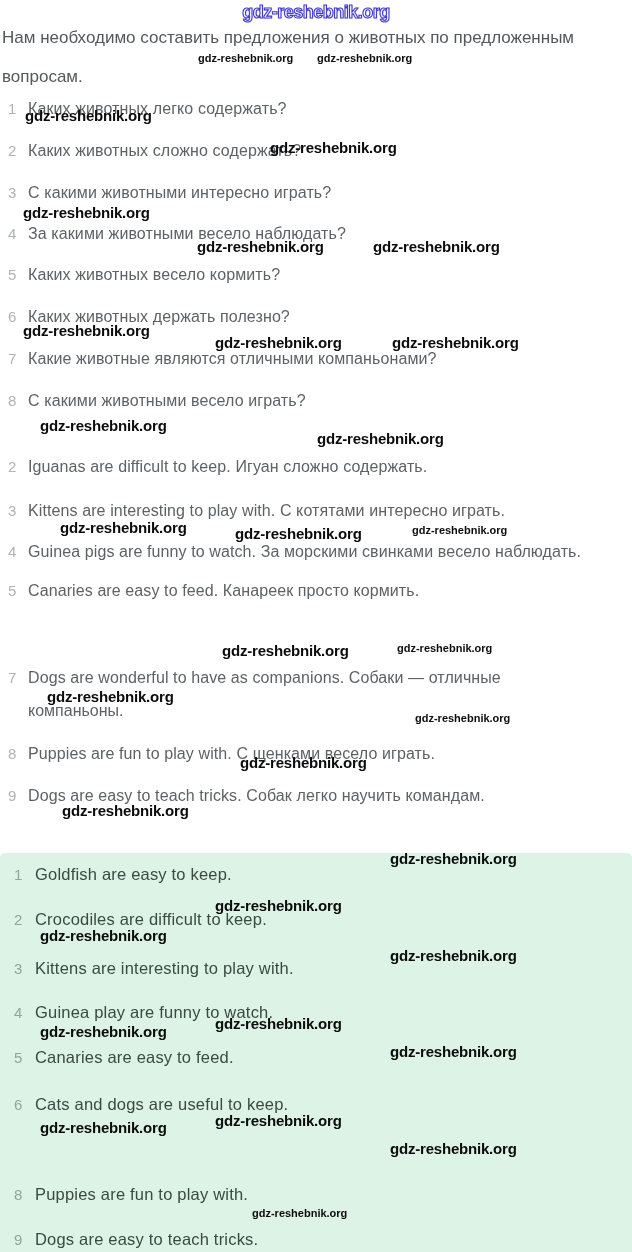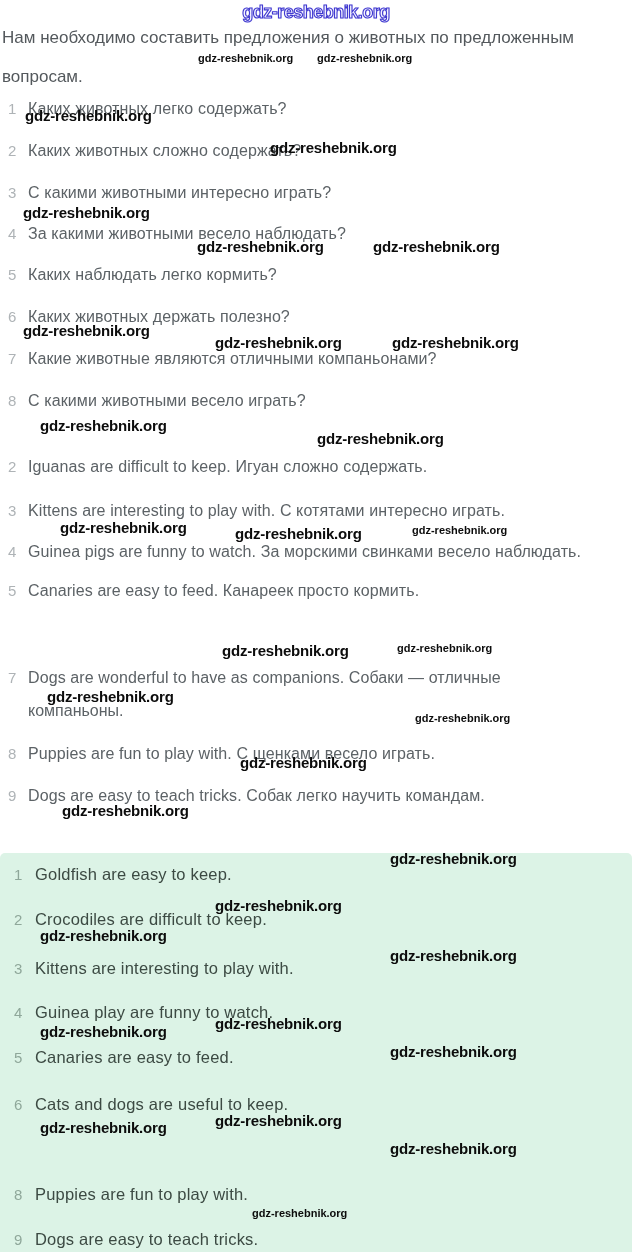--- a/index.html
+++ b/index.html
@@ -86,21 +86,21 @@
 
   <div class="wm-header">gdz-reshebnik.org</div>
 
   <div class="intro-line" style="top:27px">Нам необходимо составить предложения о животных по предложенным</div>
   <div class="intro-line" style="top:66px">вопросам.</div>
 
   <div class="row" style="top:99px"><span class="num">1</span><span class="txt">Каких животных легко содержать?</span></div>
   <div class="row" style="top:141px"><span class="num">2</span><span class="txt">Каких животных сложно содержать?</span></div>
   <div class="row" style="top:183px"><span class="num">3</span><span class="txt">С какими животными интересно играть?</span></div>
   <div class="row" style="top:224px"><span class="num">4</span><span class="txt">За какими животными весело наблюдать?</span></div>
-  <div class="row" style="top:265px"><span class="num">5</span><span class="txt">Каких наблюдать легко кормить?</span></div>
+  <div class="row" style="top:265px"><span class="num">5</span><span class="txt">Каких животных весело кормить?</span></div>
   <div class="row" style="top:307px"><span class="num">6</span><span class="txt">Каких животных держать полезно?</span></div>
   <div class="row" style="top:349px"><span class="num">7</span><span class="txt">Какие животные являются отличными компаньонами?</span></div>
   <div class="row" style="top:391px"><span class="num">8</span><span class="txt">С какими животными весело играть?</span></div>
 
   <div class="row" style="top:457px"><span class="num">2</span><span class="txt">Iguanas are difficult to keep. Игуан сложно содержать.</span></div>
   <div class="row" style="top:501px"><span class="num">3</span><span class="txt">Kittens are interesting to play with. С котятами интересно играть.</span></div>
   <div class="row" style="top:542px"><span class="num">4</span><span class="txt">Guinea pigs are funny to watch. За морскими свинками весело наблюдать.</span></div>
   <div class="row" style="top:581px"><span class="num">5</span><span class="txt">Canaries are easy to feed. Канареек просто кормить.</span></div>
   <div class="row" style="top:668px"><span class="num">7</span><span class="txt">Dogs are wonderful to have as companions. Собаки — отличные</span></div>
   <div class="cont-line" style="top:701px">компаньоны.</div>

